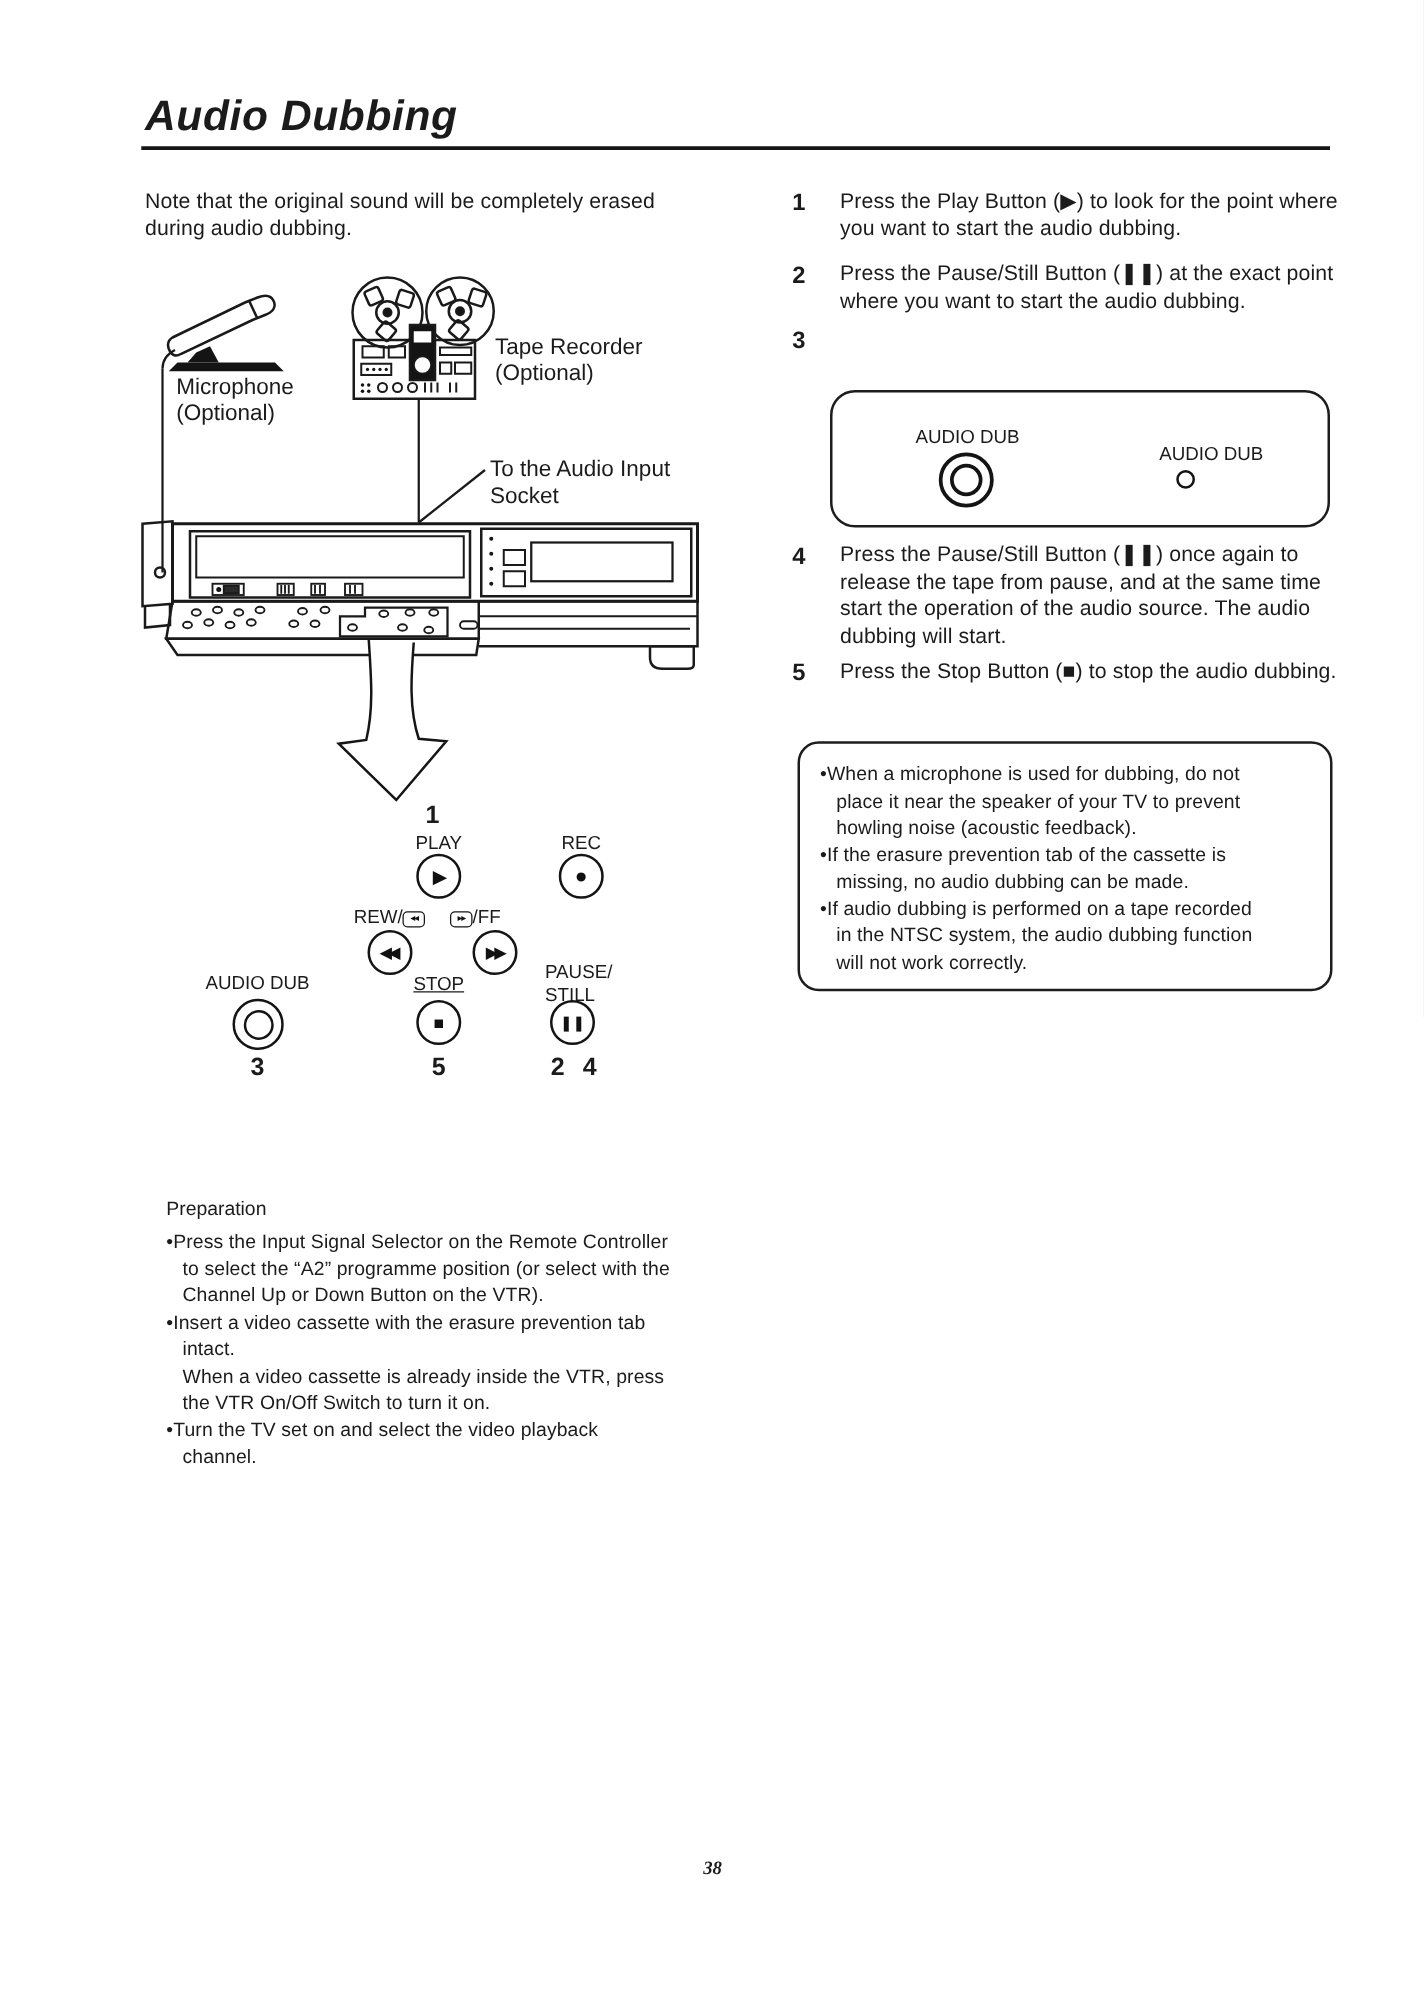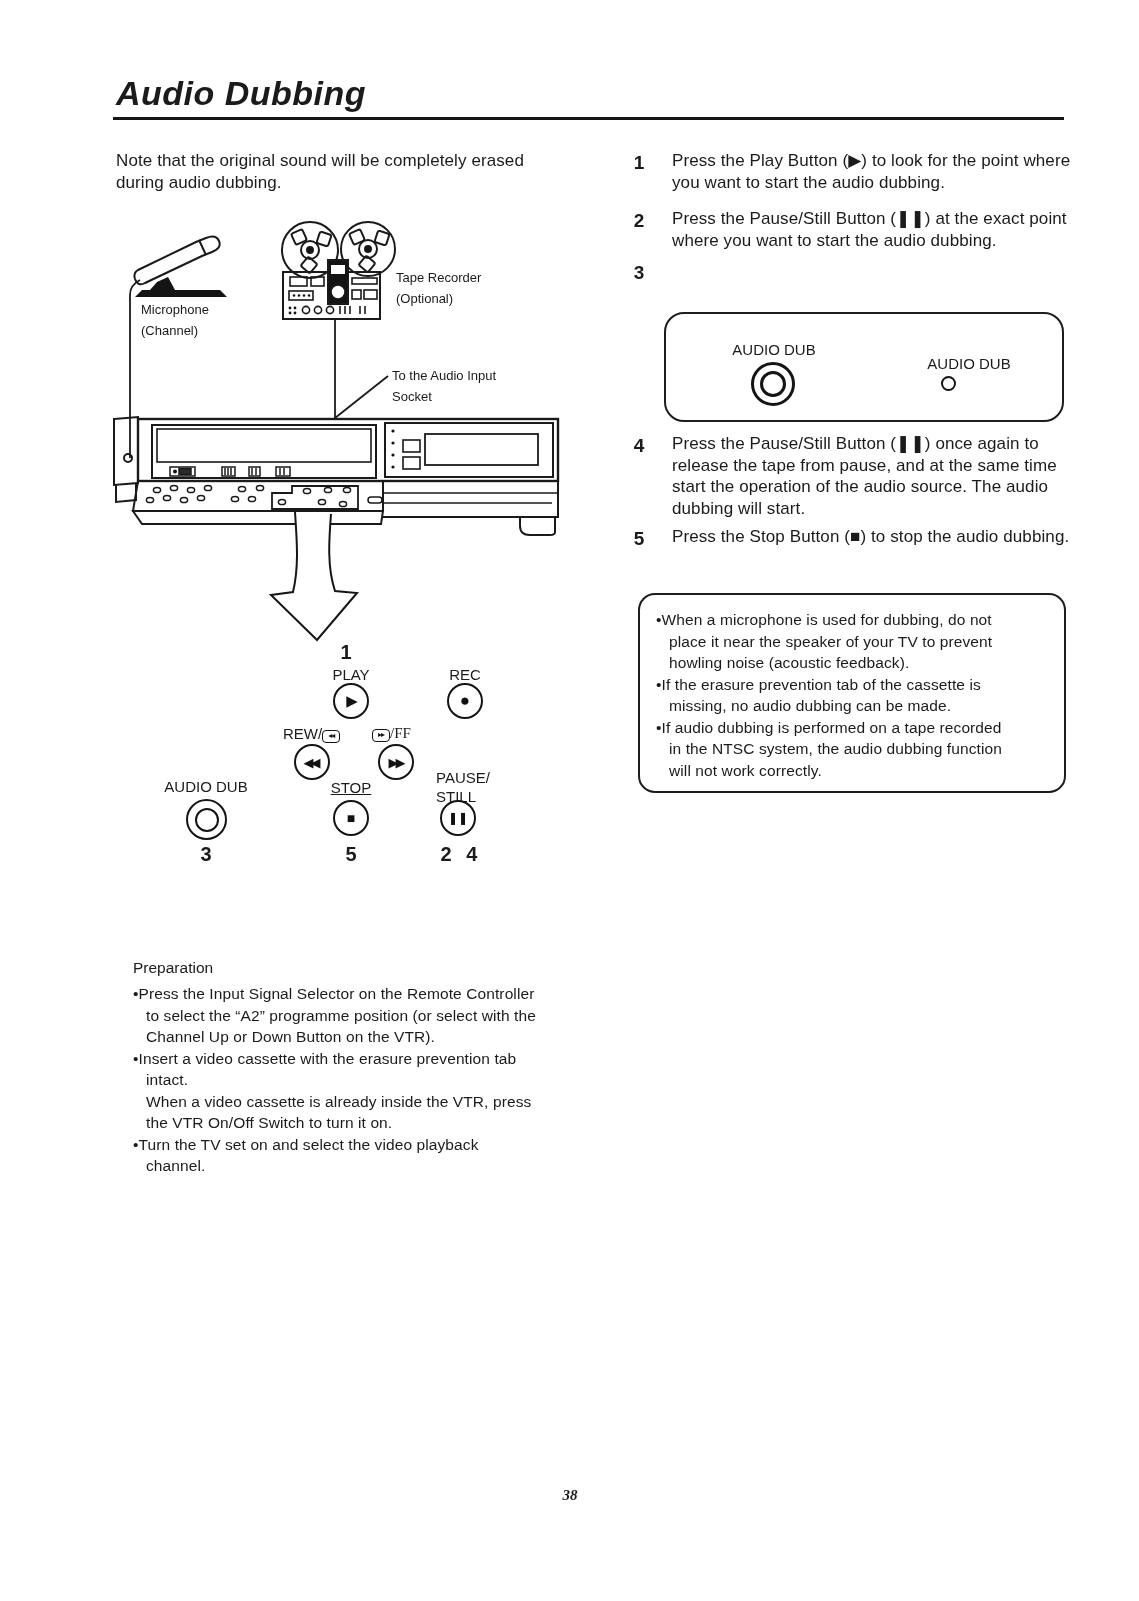--- a/index.html
+++ b/index.html
@@ -8,21 +8,21 @@
     font-family:"Liberation Sans","DejaVu Sans",sans-serif;color:#1b1b1b;
     overflow:hidden;margin:0 auto;
   }
   .abs{position:absolute;}
   .t{font-size:17px;line-height:21.5px;white-space:pre-line;letter-spacing:.1px;}
   .page-title{
     font-size:34px;font-weight:bold;font-style:italic;letter-spacing:.5px;
   }
   .title-rule{background:#161616;height:3px;}
   .step-num{font-weight:bold;font-size:19px;width:26px;text-align:center;}
-  .diagram-label{font-size:13px;line-height:21px;white-space:pre-line;}
+  .diagram-label{font-size:18px;line-height:21px;white-space:pre-line;}
   .ctl-label{font-size:15px;line-height:19px;text-align:center;white-space:pre-line;}
   .circle-btn{
     box-sizing:border-box;border:2.6px solid #141414;border-radius:50%;
     width:36px;height:36px;display:flex;align-items:center;justify-content:center;
     background:#fff;
   }
   .ring-outer{
     box-sizing:border-box;border:2.6px solid #141414;border-radius:50%;
     display:flex;align-items:center;justify-content:center;background:#fff;
   }
@@ -108,21 +108,21 @@
       <line x1="245" y1="96" x2="245" y2="104" stroke-width="1.6"></line>
       <line x1="250" y1="96" x2="250" y2="104" stroke-width="1.6"></line>
       <line x1="260" y1="96" x2="260" y2="104" stroke-width="1.6"></line>
       <line x1="265" y1="96" x2="265" y2="104" stroke-width="1.6"></line>
       <line x1="235" y1="109" x2="235" y2="208" stroke-width="1.8"></line>
     </g>
     <line class="ink" x1="288" y1="166" x2="235" y2="208" stroke-width="1.8"></line>
   </svg>
 
   <div class="abs diagram-label" style="left:141px;top:299px;width:150px;">Microphone
-(Channel)</div>
+(Optional)</div>
   <div class="abs diagram-label" style="left:396px;top:267px;width:160px;">Tape Recorder
 (Optional)</div>
   <div class="abs diagram-label" style="left:392px;top:365px;width:170px;">To the Audio Input
 Socket</div>
 
   <svg class="abs" style="left:100px;top:405px;" width="470" height="135" viewBox="0 0 470 135">
     <g class="ink" stroke-width="2">
       <path d="M14,14 L38,12 L38,78 L14,80 Z"></path>
       <circle cx="28" cy="53" r="4"></circle>
       <path d="M16,80 L16,97 L36,95 L36,78"></path>
@@ -201,21 +201,21 @@
     <span class="glyph" style="font-size:17px;">●</span>
   </div>
 
   <div class="abs" style="left:283px;top:725px;font-size:15px;">
     <span>REW/</span><span class="mini-ic">◂◂</span>
   </div>
   <div class="abs circle-btn" style="left:294px;top:744px;">
     <span class="glyph" style="font-size:13px;letter-spacing:-3px;margin-left:-3px;">◀◀</span>
   </div>
 
-  <div class="abs" style="left:372px;top:725px;font-size:15px;font-family:Liberation Serif, serif;">
+  <div class="abs" style="left:360px;top:725px;font-size:15px;">
     <span class="mini-ic">▸▸</span><span>/FF</span>
   </div>
   <div class="abs circle-btn" style="left:378px;top:744px;">
     <span class="glyph" style="font-size:13px;letter-spacing:-3px;margin-left:-1px;">▶▶</span>
   </div>
 
   <div class="abs ctl-label" style="left:146px;top:777px;width:120px;">AUDIO DUB</div>
   <div class="abs ring-outer" style="left:186px;top:799px;width:41px;height:41px;">
     <div class="ring-inner" style="width:24px;height:24px;"></div>
   </div>

